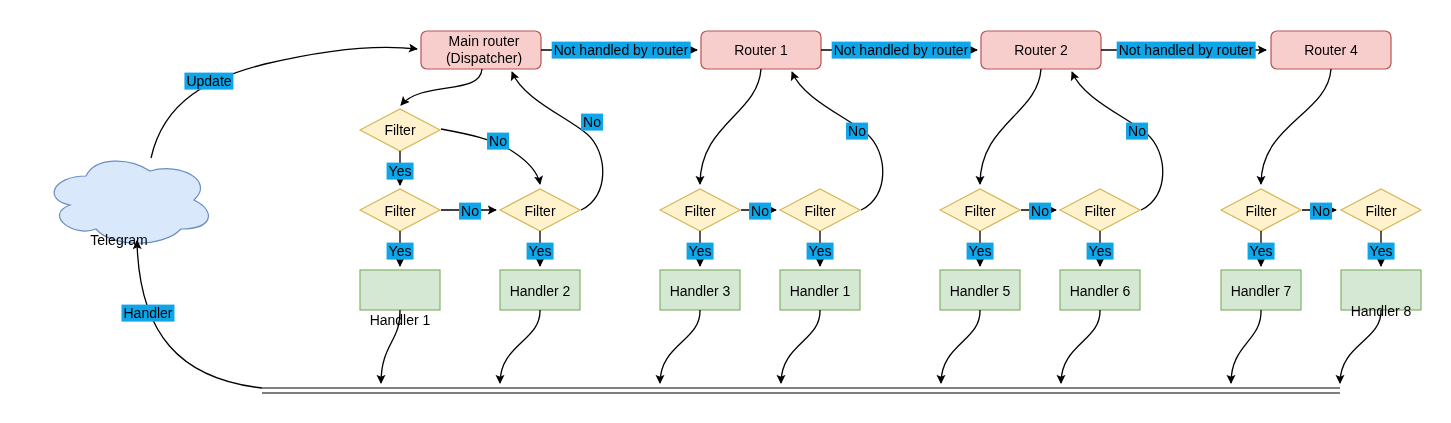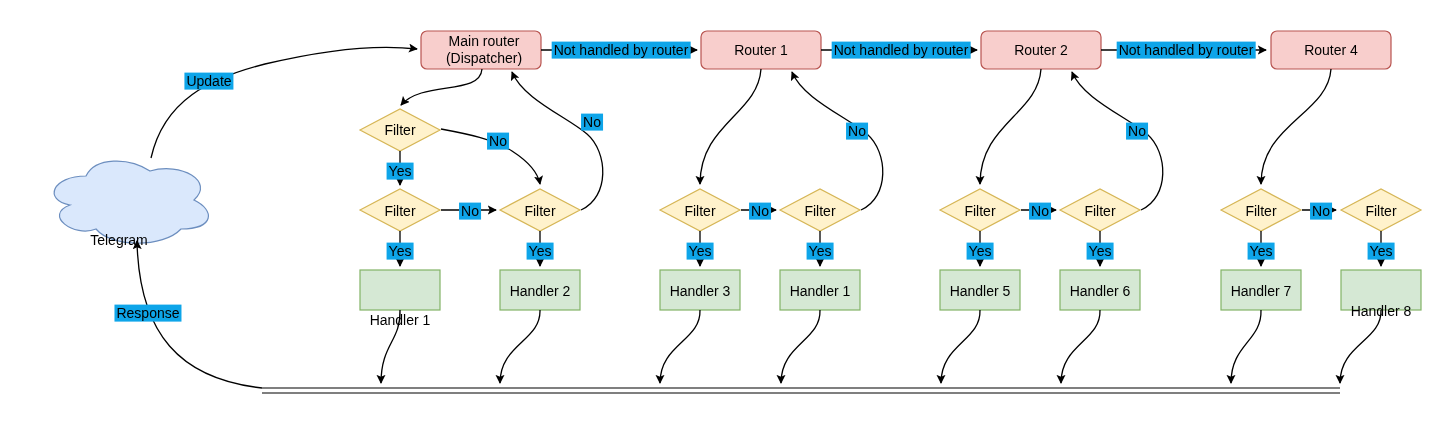--- a/index.html
+++ b/index.html
@@ -133,21 +133,21 @@
   <span class="lbl" style="left:400px;top:291px;margin-top:29px;">Handler 1</span>
   <span class="lbl" style="left:540px;top:291px;">Handler 2</span>
   <span class="lbl" style="left:700px;top:291px;">Handler 3</span>
   <span class="lbl" style="left:820px;top:291px;">Handler 1</span>
   <span class="lbl" style="left:980px;top:291px;">Handler 5</span>
   <span class="lbl" style="left:1100px;top:291px;">Handler 6</span>
   <span class="lbl" style="left:1261px;top:291px;">Handler 7</span>
   <span class="lbl" style="left:1381px;top:291px;margin-top:20px;">Handler 8</span>
 
   <span class="lbl wbg" style="left:209px;top:81px;">Update</span>
-  <span class="lbl wbg" style="left:148px;top:313px;">Response</span>
+  <span class="lbl wbg" style="left:148px;top:313px;">Handler</span>
 
   <span class="lbl wbg" style="left:621px;top:50px;">Not handled by router</span>
   <span class="lbl wbg" style="left:901px;top:50px;">Not handled by router</span>
   <span class="lbl wbg" style="left:1186px;top:50px;">Not handled by router</span>
 
   <span class="lbl wbg" style="left:400px;top:171px;">Yes</span>
   <span class="lbl wbg" style="left:400px;top:251px;">Yes</span>
   <span class="lbl wbg" style="left:540px;top:251px;">Yes</span>
   <span class="lbl wbg" style="left:700px;top:251px;">Yes</span>
   <span class="lbl wbg" style="left:820px;top:251px;">Yes</span>

